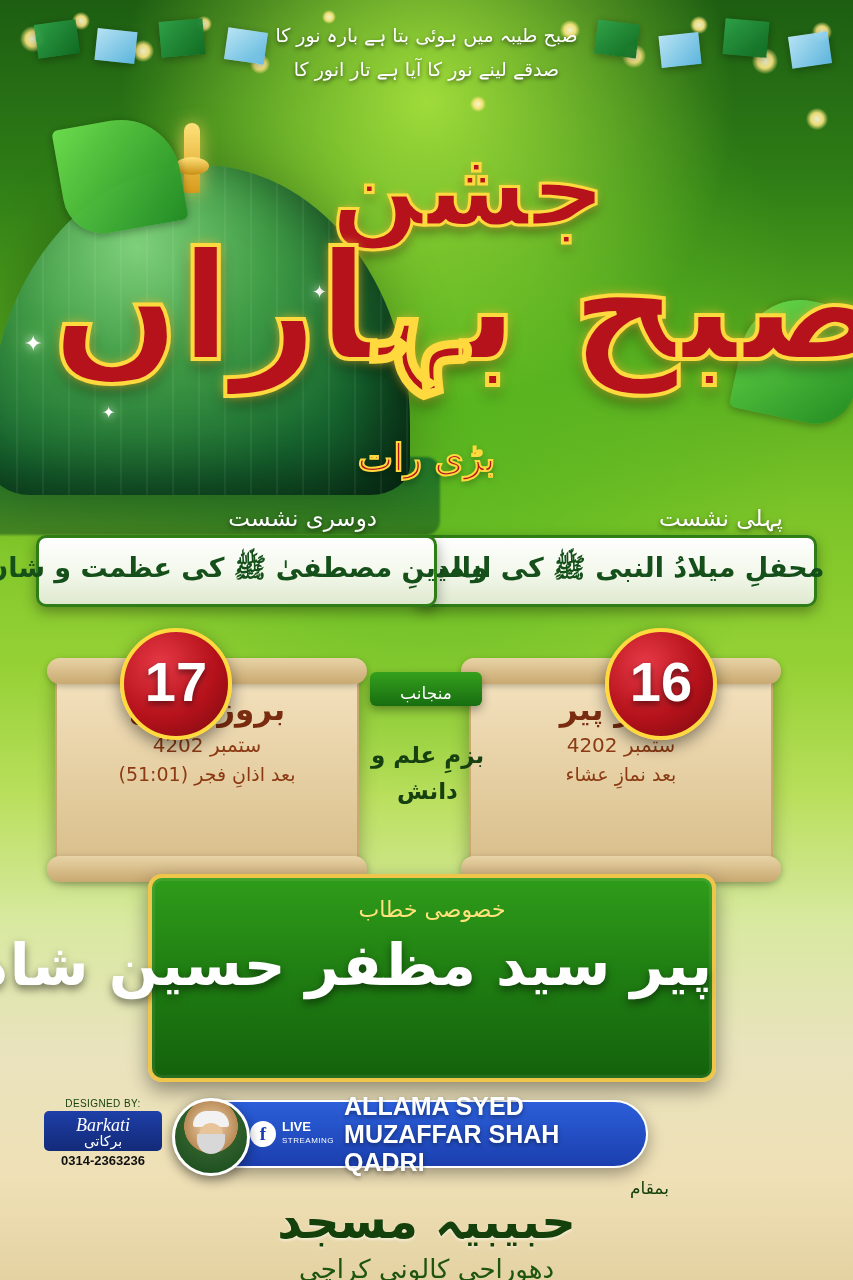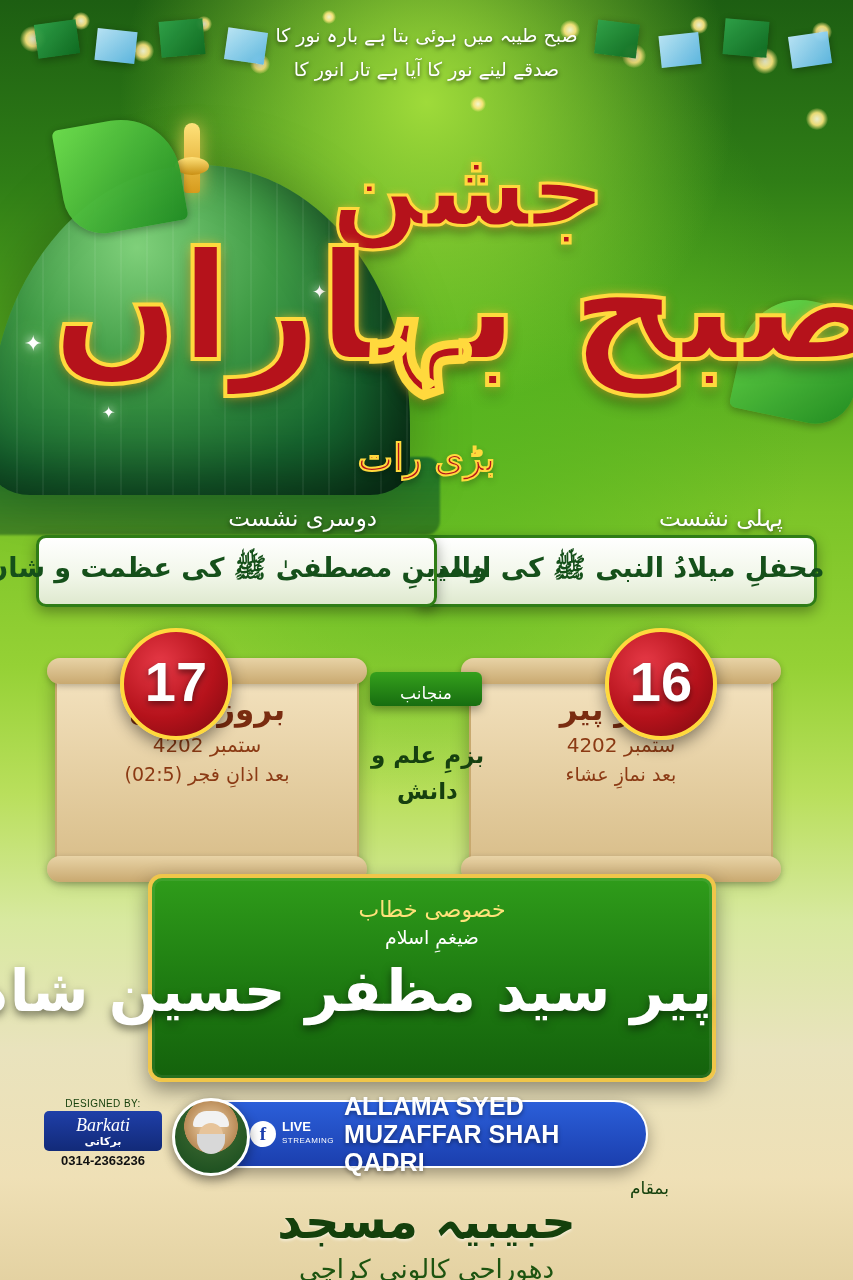--- a/index.html
+++ b/index.html
@@ -322,21 +322,21 @@
     border-radius: 5px;
     padding: 4px 0 3px;
     color: #fff;
   }
   .designer .brand {
     font-family: "Liberation Serif", serif;
     font-style: italic;
     font-size: 18px;
     line-height: 20px;
   }
-  .designer .brand-ur { font-size: 11px; line-height: 13px; font-weight: bold; }
+  .designer .brand-ur { font-size: 14px; line-height: 13px; }
   .designer .phone {
     margin-top: 2px;
     font-size: 13px;
     font-weight: bold;
     color: #111;
   }
 
   
   .live-bar {
     position: absolute;
@@ -506,34 +506,33 @@
       <div class="line2 urdu">ستمبر 2024</div>
       <div class="line3 urdu">بعد نمازِ عشاء</div>
     </div>
   </div>
   <div class="date-badge d-right">16</div>
 
   <div class="scroll s-left">
     <div class="scroll-text">
       <div class="line1 urdu">بروز منگل</div>
       <div class="line2 urdu">ستمبر 2024</div>
-      <div class="line3 urdu">بعد اذانِ فجر (5:20)</div>
+      <div class="line3 urdu">بعد اذانِ فجر (10:15)</div>
     </div>
   </div>
   <div class="date-badge d-left">17</div>
 
   <div class="center-tag urdu">منجانب</div>
   <div class="center-mid">
     <div class="urdu">بزمِ علم و</div>
     <div class="urdu">دانش</div>
   </div>
 
   <div class="speaker-panel">
     <div class="khitab urdu">خصوصی خطاب</div>
-    <div class="zia urdu">ضیغمِ اسلام</div>
     <div class="name urdu">پیر سید مظفر حسین شاہ قادری</div>
   </div>
 
   <div class="designer">
     <div class="dby">DESIGNED BY:</div>
     <div class="card">
       <div class="brand">Barkati</div>
       <div class="brand-ur urdu">برکاتی</div>
     </div>
     <div class="phone">0314-2363236</div>

